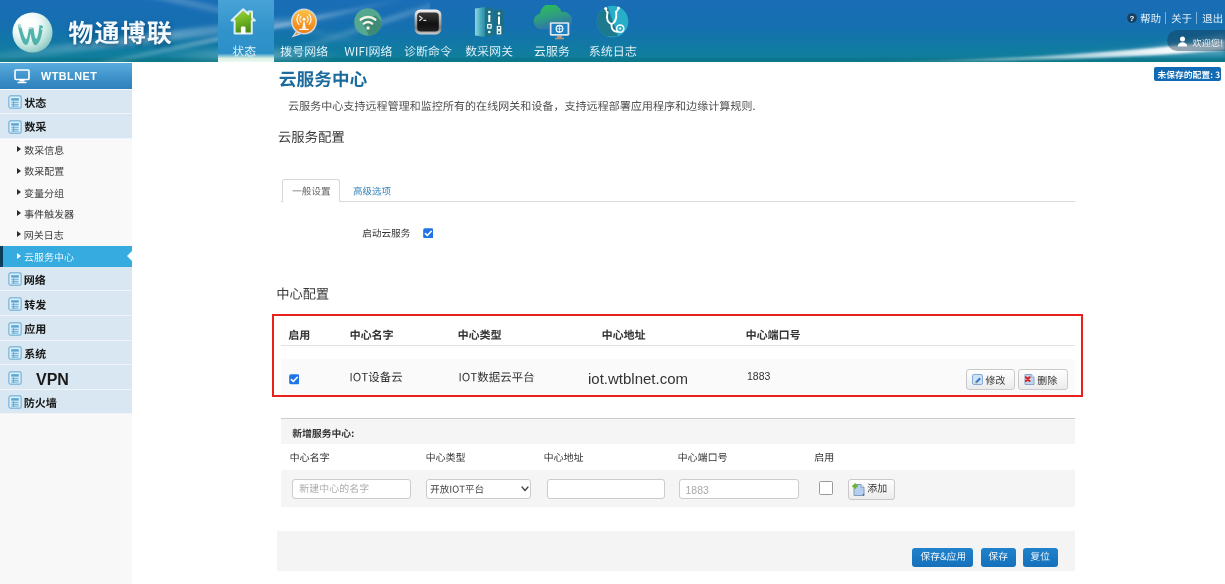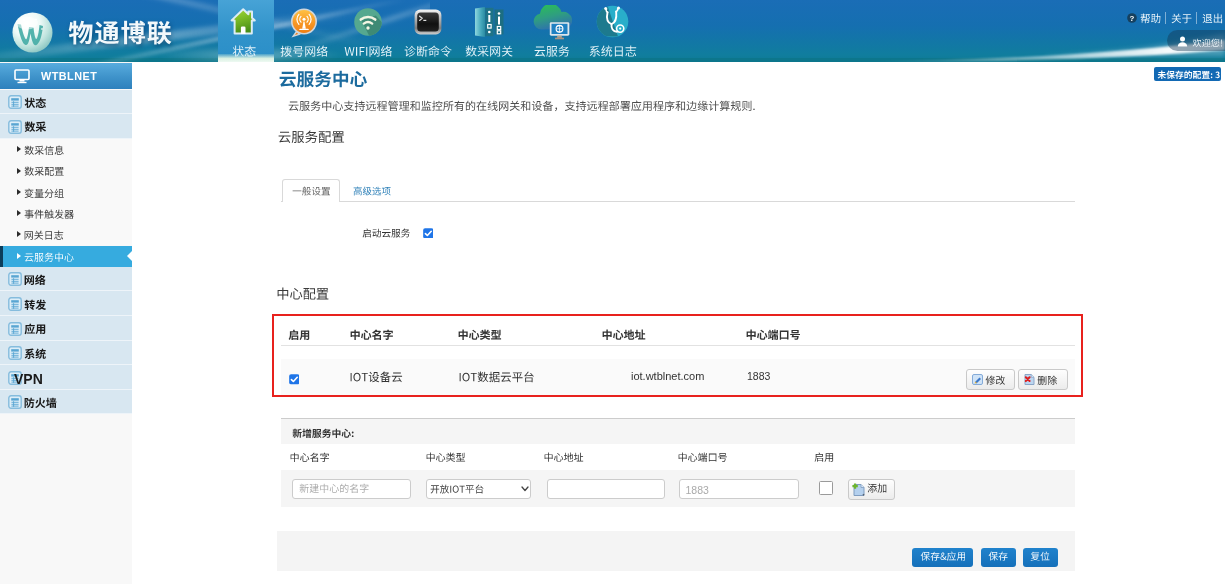--- a/index.html
+++ b/index.html
@@ -269,21 +269,21 @@
     </svg>
     <div style="position:absolute;left:24.4px;top:347.7px;line-height:0;"><svg width="22.5" height="11.7" viewBox="-0.2 -10.0 22.5 11.7">
         <path d="M2.7 -2.4C2.1 -1.7 1.3 -0.9 0.4 -0.5C0.7 -0.3 1.3 0.2 1.6 0.4C2.4 -0.1 3.4 -1.1 4.0 -1.9ZM6.8 -1.7C7.7 -1.1 8.7 -0.2 9.2 0.4L10.4 -0.4C9.8 -1.0 8.7 -1.9 7.9 -2.4ZM7.1 -4.9C7.3 -4.7 7.5 -4.4 7.7 -4.2L4.4 -4.0C5.8 -4.7 7.2 -5.6 8.5 -6.6L7.6 -7.4C7.1 -7.0 6.5 -6.6 6.0 -6.2L3.8 -6.1C4.5 -6.6 5.1 -7.1 5.7 -7.7C7.1 -7.8 8.4 -8.0 9.6 -8.3L8.6 -9.4C6.8 -8.9 3.7 -8.7 1.0 -8.6C1.1 -8.3 1.3 -7.7 1.3 -7.4C2.1 -7.4 3.0 -7.5 3.8 -7.5C3.3 -7.0 2.7 -6.6 2.5 -6.4C2.1 -6.2 1.9 -6.0 1.6 -6.0C1.7 -5.7 1.9 -5.1 2.0 -4.9C2.2 -5.0 2.6 -5.0 4.3 -5.2C3.6 -4.7 3.0 -4.4 2.7 -4.3C2.0 -3.9 1.6 -3.7 1.1 -3.7C1.3 -3.3 1.4 -2.7 1.5 -2.5C1.9 -2.6 2.4 -2.7 4.9 -2.9V-0.5C4.9 -0.4 4.8 -0.3 4.6 -0.3C4.5 -0.3 3.8 -0.3 3.2 -0.3C3.4 0.0 3.6 0.6 3.7 0.9C4.5 0.9 5.1 0.9 5.6 0.7C6.1 0.5 6.2 0.2 6.2 -0.5V-3.0L8.5 -3.2C8.8 -2.8 9.0 -2.5 9.2 -2.2L10.2 -2.9C9.8 -3.6 8.9 -4.6 8.1 -5.4ZM18.5 -3.8V-0.7C18.5 0.4 18.7 0.8 19.7 0.8C19.9 0.8 20.3 0.8 20.5 0.8C21.3 0.8 21.6 0.3 21.7 -1.4C21.4 -1.5 20.8 -1.7 20.6 -2.0C20.6 -0.5 20.5 -0.3 20.3 -0.3C20.3 -0.3 20.0 -0.3 20.0 -0.3C19.8 -0.3 19.8 -0.3 19.8 -0.7V-3.8ZM16.4 -3.8C16.3 -1.9 16.2 -0.7 14.5 -0.0C14.8 0.2 15.2 0.7 15.3 1.0C17.3 0.1 17.6 -1.5 17.7 -3.8ZM11.4 -0.7 11.7 0.5C12.7 0.1 14.1 -0.4 15.3 -0.9L15.1 -2.0C13.7 -1.5 12.3 -1.0 11.4 -0.7ZM17.4 -9.1C17.5 -8.7 17.7 -8.3 17.8 -7.9H15.4V-6.7H17.1C16.6 -6.1 16.1 -5.4 15.9 -5.2C15.7 -5.0 15.3 -4.9 15.1 -4.9C15.2 -4.6 15.4 -3.9 15.5 -3.6C15.9 -3.8 16.4 -3.8 20.2 -4.2C20.3 -3.9 20.4 -3.7 20.5 -3.5L21.6 -4.0C21.3 -4.7 20.6 -5.8 20.1 -6.5L19.0 -6.0C19.2 -5.8 19.4 -5.5 19.6 -5.3L17.4 -5.1C17.8 -5.6 18.2 -6.2 18.6 -6.7H21.5V-7.9H18.5L19.2 -8.1C19.1 -8.4 18.8 -9.0 18.6 -9.4ZM11.7 -4.5C11.8 -4.6 12.1 -4.7 13.0 -4.8C12.6 -4.3 12.3 -4.0 12.2 -3.8C11.8 -3.4 11.6 -3.1 11.3 -3.1C11.5 -2.8 11.7 -2.1 11.7 -1.9C12.0 -2.0 12.5 -2.2 15.1 -2.8C15.1 -3.1 15.1 -3.6 15.1 -4.0L13.6 -3.7C14.3 -4.5 14.9 -5.5 15.5 -6.4L14.3 -7.1C14.1 -6.8 13.9 -6.4 13.7 -6.0L12.9 -5.9C13.5 -6.8 14.1 -7.9 14.5 -8.8L13.2 -9.4C12.8 -8.2 12.1 -6.9 11.9 -6.5C11.6 -6.2 11.4 -5.9 11.2 -5.9C11.4 -5.5 11.6 -4.8 11.7 -4.5Z" fill="#1a1a1a"></path>
       </svg></div>
     <div class="abs" style="left:0;top:365.0px;width:132px;height:24.5px;background:#d8e7f1;border-bottom:1px solid #eef4f9"></div>
     <svg class="abs" style="left:8px;top:370.5px" width="14" height="14" viewBox="0 0 14 14">
       <rect x=".8" y=".8" width="12.4" height="12.4" rx="2.2" fill="#ddeef8" stroke="#85bcdd" stroke-width="1.4"></rect>
       <rect x="3.2" y="3.2" width="7.6" height="2.4" fill="#58a5d2"></rect>
       <path d="M3.4 7.3 h7.2 M3.4 9.3 h7.2 M3.4 11.1 h7.2 M5.6 6.2 v5.6" stroke="#58a5d2" stroke-width=".9"></path>
     </svg>
-    <div class="abs" style="left:14px;top:371.2px;font-size:14px;font-weight:bold;color:#1a1a1a">VPN</div>
+    <div class="abs" style="left:36px;top:371.2px;font-size:16px;font-weight:bold;color:#1a1a1a">VPN</div>
     <div class="abs" style="left:0;top:389.5px;width:132px;height:24.5px;background:#d8e7f1;border-bottom:1px solid #eef4f9"></div>
     <svg class="abs" style="left:8px;top:395.0px" width="14" height="14" viewBox="0 0 14 14">
       <rect x=".8" y=".8" width="12.4" height="12.4" rx="2.2" fill="#ddeef8" stroke="#85bcdd" stroke-width="1.4"></rect>
       <rect x="3.2" y="3.2" width="7.6" height="2.4" fill="#58a5d2"></rect>
       <path d="M3.4 7.3 h7.2 M3.4 9.3 h7.2 M3.4 11.1 h7.2 M5.6 6.2 v5.6" stroke="#58a5d2" stroke-width=".9"></path>
     </svg>
     <div style="position:absolute;left:24.4px;top:396.7px;line-height:0;"><svg width="33.1" height="11.6" viewBox="0.2 -10.0 33.1 11.6">
         <path d="M4.3 -7.6V-6.3H5.7C5.6 -3.5 5.4 -1.3 3.1 -0.1C3.4 0.2 3.8 0.6 3.9 1.0C5.8 -0.1 6.5 -1.8 6.8 -3.8H8.6C8.5 -1.6 8.4 -0.7 8.2 -0.5C8.1 -0.3 8.0 -0.3 7.9 -0.3C7.6 -0.3 7.2 -0.3 6.7 -0.4C6.9 0.0 7.1 0.6 7.1 1.0C7.7 1.0 8.2 1.0 8.5 0.9C8.9 0.9 9.1 0.8 9.4 0.4C9.7 0.0 9.8 -1.3 9.9 -4.5C9.9 -4.7 10.0 -5.0 10.0 -5.0H6.9L7.0 -6.3H10.6V-7.6H7.3L8.2 -7.8C8.1 -8.2 7.9 -8.9 7.7 -9.4L6.5 -9.1C6.7 -8.6 6.9 -8.0 6.9 -7.6ZM0.8 -8.9V1.0H2.0V-7.7H3.0C2.8 -6.9 2.6 -5.9 2.3 -5.2C3.0 -4.4 3.1 -3.7 3.1 -3.2C3.1 -2.9 3.1 -2.7 2.9 -2.6C2.8 -2.5 2.7 -2.5 2.6 -2.5C2.5 -2.5 2.3 -2.5 2.1 -2.5C2.3 -2.2 2.4 -1.7 2.4 -1.3C2.7 -1.3 3.0 -1.3 3.2 -1.4C3.4 -1.4 3.6 -1.5 3.8 -1.6C4.2 -1.9 4.3 -2.3 4.3 -3.1C4.3 -3.7 4.2 -4.5 3.5 -5.3C3.8 -6.2 4.2 -7.4 4.5 -8.4L3.6 -8.9L3.4 -8.9ZM13.1 -7.2C12.8 -6.0 12.4 -4.9 11.8 -4.1L13.1 -3.5C13.7 -4.3 14.1 -5.6 14.4 -6.8ZM19.8 -7.2C19.5 -6.2 19.0 -4.9 18.5 -4.0L19.7 -3.5C20.2 -4.3 20.7 -5.5 21.2 -6.6ZM15.7 -9.3C15.7 -5.4 15.9 -1.9 11.4 -0.1C11.7 0.2 12.1 0.7 12.3 1.0C14.6 0.1 15.8 -1.3 16.4 -2.9C17.3 -1.0 18.6 0.3 20.8 0.9C21.0 0.5 21.4 -0.1 21.7 -0.3C19.0 -1.0 17.6 -2.6 17.0 -5.1C17.2 -6.4 17.2 -7.8 17.2 -9.3ZM28.5 -2.0H29.6V-1.4H28.5ZM27.7 -2.7V-0.8H30.5V-2.7ZM30.9 -7.4C30.7 -7.0 30.3 -6.4 30.0 -6.0L30.8 -5.6H29.7V-7.5H32.2V-8.6H29.7V-9.3H28.5V-8.6H26.0V-7.5H28.5V-5.6H27.6L28.3 -6.1C28.1 -6.5 27.6 -7.1 27.2 -7.5L26.3 -6.9C26.6 -6.6 27.0 -6.0 27.3 -5.6H25.6V-4.5H32.7V-5.6H31.0C31.3 -6.0 31.6 -6.5 32.0 -7.0ZM26.0 -4.0V1.0H27.2V0.6H31.0V0.9H32.2V-4.0ZM27.2 -0.4V-3.0H31.0V-0.4ZM22.3 -2.1 22.8 -0.8C23.7 -1.2 24.8 -1.8 25.9 -2.3L25.6 -3.4L24.6 -3.0V-5.6H25.5V-6.8H24.6V-9.2H23.4V-6.8H22.4V-5.6H23.4V-2.5C23.0 -2.3 22.6 -2.2 22.3 -2.1Z" fill="#1a1a1a"></path>
       </svg></div>
     <div class="abs" style="left:0;top:139.0px;width:132px;height:21.3px;background:#f9f9f9"></div>
@@ -366,21 +366,21 @@
     <svg class="abs" style="left:288.8px;top:374.3px" width="10.5" height="10.5" viewBox="0 0 13 13">
       <rect x=".2" y=".2" width="12.6" height="12.6" rx="2.4" fill="#1f75e8"></rect>
       <path d="M3 6.9 L5.4 9.3 L10.2 4.1" stroke="#fff" stroke-width="2" fill="none" stroke-linecap="round" stroke-linejoin="round"></path>
     </svg>
     <div style="position:absolute;left:349.9px;top:371.4px;line-height:0;"><svg width="52.7" height="11.8" viewBox="0.6 -10.3 52.7 11.8">
         <path d="M1.2 0.0H2.2V-8.4H1.2ZM7.6 0.1C9.8 0.1 11.2 -1.5 11.2 -4.2C11.2 -6.9 9.8 -8.6 7.6 -8.6C5.5 -8.6 4.0 -6.9 4.0 -4.2C4.0 -1.5 5.5 0.1 7.6 0.1ZM7.6 -0.8C6.1 -0.8 5.1 -2.1 5.1 -4.2C5.1 -6.3 6.1 -7.6 7.6 -7.6C9.2 -7.6 10.1 -6.3 10.1 -4.2C10.1 -2.1 9.2 -0.8 7.6 -0.8ZM14.8 0.0H15.9V-7.5H18.4V-8.4H12.3V-7.5H14.8ZM20.2 -8.9C20.8 -8.4 21.6 -7.6 21.9 -7.1L22.5 -7.7C22.1 -8.2 21.4 -8.9 20.8 -9.5ZM19.3 -6.0V-5.2H20.9V-1.1C20.9 -0.6 20.6 -0.2 20.3 -0.0C20.5 0.1 20.7 0.5 20.8 0.7C21.0 0.5 21.3 0.2 23.3 -1.3C23.2 -1.5 23.1 -1.8 23.0 -2.0L21.7 -1.1V-6.0ZM24.4 -9.2V-8.0C24.4 -7.1 24.2 -6.2 22.7 -5.5C22.8 -5.3 23.1 -5.0 23.2 -4.8C24.9 -5.6 25.3 -6.9 25.3 -7.9V-8.4H27.3V-6.6C27.3 -5.7 27.5 -5.4 28.3 -5.4C28.4 -5.4 28.9 -5.4 29.1 -5.4C29.3 -5.4 29.6 -5.4 29.7 -5.5C29.7 -5.6 29.7 -6.0 29.6 -6.2C29.5 -6.2 29.3 -6.1 29.1 -6.1C29.0 -6.1 28.4 -6.1 28.3 -6.1C28.1 -6.1 28.1 -6.2 28.1 -6.6V-9.2ZM28.0 -3.8C27.6 -2.9 27.0 -2.1 26.3 -1.5C25.5 -2.1 24.9 -2.9 24.5 -3.8ZM23.2 -4.6V-3.8H23.8L23.6 -3.7C24.1 -2.7 24.8 -1.7 25.6 -1.0C24.7 -0.4 23.7 -0.1 22.7 0.2C22.9 0.4 23.1 0.7 23.1 0.9C24.2 0.6 25.3 0.2 26.2 -0.4C27.1 0.2 28.2 0.7 29.3 1.0C29.4 0.7 29.7 0.4 29.9 0.2C28.8 -0.0 27.8 -0.4 26.9 -1.0C27.9 -1.8 28.7 -2.9 29.2 -4.4L28.6 -4.6L28.5 -4.6ZM38.2 -7.9C37.6 -7.3 36.9 -6.8 36.0 -6.4C35.2 -6.8 34.6 -7.2 34.1 -7.8L34.2 -7.9ZM34.5 -9.7C34.0 -8.7 32.8 -7.5 31.2 -6.8C31.4 -6.6 31.6 -6.3 31.8 -6.1C32.4 -6.5 33.0 -6.8 33.5 -7.2C33.9 -6.8 34.5 -6.3 35.1 -6.0C33.7 -5.4 32.1 -5.0 30.6 -4.8C30.8 -4.6 31.0 -4.2 31.0 -4.0C32.7 -4.2 34.5 -4.7 36.0 -5.5C37.5 -4.8 39.2 -4.3 40.9 -4.1C41.1 -4.4 41.3 -4.7 41.5 -4.9C39.8 -5.1 38.3 -5.4 36.9 -6.0C38.0 -6.6 39.0 -7.4 39.6 -8.4L39.0 -8.7L38.9 -8.7H34.9C35.1 -8.9 35.3 -9.2 35.5 -9.5ZM33.1 -1.5H35.6V-0.2H33.1ZM33.1 -2.2V-3.3H35.6V-2.2ZM38.9 -1.5V-0.2H36.5V-1.5ZM38.9 -2.2H36.5V-3.3H38.9ZM32.2 -4.1V0.9H33.1V0.6H38.9V0.9H39.8V-4.1ZM43.7 -8.7V-7.9H51.5V-8.7ZM43.4 0.5C43.9 0.3 44.6 0.3 50.9 -0.3C51.2 0.2 51.4 0.6 51.6 1.0L52.4 0.5C51.8 -0.6 50.7 -2.3 49.7 -3.6L48.9 -3.2C49.4 -2.6 49.9 -1.8 50.4 -1.1L44.6 -0.6C45.5 -1.7 46.4 -3.2 47.2 -4.6H52.7V-5.5H42.4V-4.6H46.0C45.3 -3.1 44.3 -1.7 44.0 -1.3C43.6 -0.8 43.3 -0.5 43.1 -0.5C43.2 -0.2 43.4 0.3 43.4 0.5Z" fill="#333333"></path>
       </svg></div>
     <div style="position:absolute;left:459.4px;top:371.4px;line-height:0;"><svg width="75.5" height="11.9" viewBox="0.6 -10.3 75.5 11.9">
         <path d="M1.2 0.0H2.2V-8.4H1.2ZM7.6 0.1C9.8 0.1 11.2 -1.5 11.2 -4.2C11.2 -6.9 9.8 -8.6 7.6 -8.6C5.5 -8.6 4.0 -6.9 4.0 -4.2C4.0 -1.5 5.5 0.1 7.6 0.1ZM7.6 -0.8C6.1 -0.8 5.1 -2.1 5.1 -4.2C5.1 -6.3 6.1 -7.6 7.6 -7.6C9.2 -7.6 10.1 -6.3 10.1 -4.2C10.1 -2.1 9.2 -0.8 7.6 -0.8ZM14.8 0.0H15.9V-7.5H18.4V-8.4H12.3V-7.5H14.8ZM23.9 -9.4C23.7 -9.0 23.3 -8.3 23.0 -7.9L23.6 -7.6C23.9 -8.0 24.3 -8.6 24.6 -9.1ZM19.8 -9.1C20.1 -8.6 20.4 -8.0 20.5 -7.6L21.2 -7.9C21.1 -8.3 20.8 -8.9 20.4 -9.4ZM23.5 -3.0C23.2 -2.4 22.9 -1.9 22.4 -1.4C22.0 -1.7 21.6 -1.9 21.1 -2.1C21.3 -2.3 21.5 -2.7 21.6 -3.0ZM20.1 -1.8C20.6 -1.5 21.3 -1.3 21.8 -1.0C21.1 -0.4 20.2 -0.1 19.3 0.2C19.4 0.3 19.6 0.6 19.7 0.8C20.7 0.5 21.7 0.1 22.5 -0.6C22.9 -0.3 23.3 -0.1 23.5 0.1L24.1 -0.5C23.8 -0.7 23.5 -0.9 23.1 -1.1C23.7 -1.7 24.2 -2.6 24.5 -3.6L24.0 -3.7L23.9 -3.7H22.0L22.2 -4.3L21.5 -4.5C21.4 -4.2 21.3 -4.0 21.2 -3.7H19.6V-3.0H20.8C20.6 -2.5 20.3 -2.1 20.1 -1.8ZM21.7 -9.7V-7.5H19.4V-6.8H21.5C20.9 -6.1 20.0 -5.3 19.2 -5.0C19.4 -4.8 19.6 -4.5 19.7 -4.3C20.4 -4.7 21.2 -5.4 21.7 -6.0V-4.6H22.6V-6.2C23.1 -5.8 23.8 -5.3 24.1 -5.0L24.6 -5.6C24.3 -5.8 23.3 -6.5 22.7 -6.8H24.9V-7.5H22.6V-9.7ZM26.0 -9.6C25.7 -7.5 25.2 -5.6 24.3 -4.4C24.5 -4.3 24.8 -4.0 25.0 -3.9C25.3 -4.3 25.5 -4.8 25.8 -5.4C26.0 -4.2 26.3 -3.2 26.8 -2.3C26.1 -1.2 25.2 -0.4 24.0 0.3C24.1 0.4 24.4 0.8 24.5 1.0C25.6 0.3 26.5 -0.5 27.2 -1.5C27.8 -0.5 28.5 0.3 29.4 0.8C29.5 0.6 29.8 0.3 30.0 0.1C29.0 -0.4 28.2 -1.2 27.7 -2.3C28.3 -3.5 28.7 -4.9 28.9 -6.6H29.7V-7.4H26.4C26.6 -8.1 26.7 -8.8 26.8 -9.4ZM28.1 -6.6C27.9 -5.3 27.6 -4.2 27.2 -3.2C26.8 -4.2 26.5 -5.4 26.2 -6.6ZM35.9 -2.7V0.9H36.6V0.5H40.2V0.9H41.0V-2.7H38.7V-4.2H41.3V-4.9H38.7V-6.2H40.9V-9.2H34.8V-5.7C34.8 -3.9 34.7 -1.3 33.5 0.4C33.7 0.5 34.1 0.8 34.2 0.9C35.2 -0.5 35.5 -2.4 35.6 -4.2H37.9V-2.7ZM35.7 -8.4H40.1V-6.9H35.7ZM35.7 -6.2H37.9V-4.9H35.7L35.7 -5.7ZM36.6 -0.3V-2.0H40.2V-0.3ZM32.2 -9.6V-7.3H30.8V-6.5H32.2V-4.0C31.6 -3.8 31.1 -3.7 30.6 -3.6L30.9 -2.7L32.2 -3.1V-0.2C32.2 0.0 32.2 0.0 32.0 0.0C31.9 0.1 31.4 0.1 30.9 0.0C31.0 0.3 31.2 0.6 31.2 0.8C31.9 0.9 32.3 0.8 32.6 0.7C32.9 0.6 33.0 0.3 33.0 -0.2V-3.4L34.3 -3.8L34.2 -4.6L33.0 -4.3V-6.5H34.3V-7.3H33.0V-9.6ZM43.7 -8.7V-7.9H51.5V-8.7ZM43.4 0.5C43.9 0.3 44.6 0.3 50.9 -0.3C51.2 0.2 51.4 0.6 51.6 1.0L52.4 0.5C51.8 -0.6 50.7 -2.3 49.7 -3.6L48.9 -3.2C49.4 -2.6 49.9 -1.8 50.4 -1.1L44.6 -0.6C45.5 -1.7 46.4 -3.2 47.2 -4.6H52.7V-5.5H42.4V-4.6H46.0C45.3 -3.1 44.3 -1.7 44.0 -1.3C43.6 -0.8 43.3 -0.5 43.1 -0.5C43.2 -0.2 43.4 0.3 43.4 0.5ZM55.3 -7.2C55.7 -6.4 56.2 -5.3 56.3 -4.6L57.2 -4.9C57.0 -5.5 56.5 -6.6 56.1 -7.5ZM62.0 -7.5C61.7 -6.7 61.2 -5.5 60.7 -4.8L61.5 -4.6C61.9 -5.2 62.5 -6.3 62.9 -7.3ZM53.9 -4.0V-3.1H58.6V0.9H59.5V-3.1H64.2V-4.0H59.5V-8.0H63.6V-8.9H54.5V-8.0H58.6V-4.0ZM66.8 -3.9V0.9H67.7V0.3H73.3V0.9H74.2V-3.9ZM67.7 -0.6V-3.1H73.3V-0.6ZM66.2 -4.9C66.7 -5.1 67.4 -5.1 74.0 -5.5C74.3 -5.1 74.5 -4.8 74.7 -4.5L75.4 -5.0C74.8 -6.0 73.5 -7.4 72.4 -8.4L71.7 -7.9C72.2 -7.4 72.8 -6.8 73.4 -6.2L67.4 -5.9C68.5 -6.9 69.5 -8.1 70.4 -9.3L69.6 -9.7C68.7 -8.3 67.3 -6.8 66.9 -6.4C66.5 -6.0 66.2 -5.8 66.0 -5.8C66.1 -5.5 66.2 -5.1 66.2 -4.9Z" fill="#333333"></path>
       </svg></div>
-    <div class="abs" style="left:631px;top:369.5px;font-size:11px;color:#333">iot.wtblnet.com</div>
+    <div class="abs" style="left:588px;top:369.5px;font-size:15px;color:#333">iot.wtblnet.com</div>
     <div class="abs" style="left:747px;top:369.5px;font-size:10.5px;color:#333">1883</div>
     <div class="abs" style="left:966px;top:369px;width:49.3px;height:21px;background:linear-gradient(180deg,#fefefe,#ececec);border:1px solid #c9c9c9;border-radius:3px"></div>
     <svg class="abs" style="left:971.5px;top:374px" width="11" height="11" viewBox="0 0 11 11">
       <rect x=".5" y=".5" width="10" height="10" rx="1.5" fill="#cfe3f7" stroke="#84abd8" stroke-width="1"></rect>
       <path d="M3 8 L7.5 3.5 L9 5 L4.5 9.5 Z" fill="#3c78c8"></path>
       <path d="M2.5 9.5 L3.6 7.6 L4.9 8.9 Z" fill="#f0b429"></path>
     </svg>
     <div style="position:absolute;left:985.4px;top:375.0px;line-height:0;"><svg width="20.7" height="10.4" viewBox="-0.4 -9.0 20.7 10.4">
         <path d="M7.0 -3.9C6.4 -3.3 5.4 -2.9 4.5 -2.6C4.7 -2.5 4.9 -2.3 5.0 -2.1C5.9 -2.5 6.9 -3.0 7.5 -3.6ZM7.9 -2.9C7.3 -2.2 5.9 -1.6 4.7 -1.3C4.8 -1.2 5.0 -1.0 5.1 -0.8C6.4 -1.2 7.7 -1.8 8.5 -2.6ZM8.9 -1.8C8.0 -0.8 6.1 -0.1 4.1 0.2C4.3 0.3 4.4 0.6 4.5 0.8C6.6 0.4 8.5 -0.3 9.5 -1.5ZM3.1 -5.6V-0.8H3.7V-5.6ZM5.5 -6.7H8.3C8.0 -6.1 7.5 -5.7 6.9 -5.3C6.3 -5.7 5.8 -6.2 5.5 -6.7ZM5.7 -8.4C5.2 -7.3 4.5 -6.3 3.7 -5.6C3.9 -5.5 4.2 -5.3 4.3 -5.2C4.6 -5.5 4.9 -5.8 5.2 -6.2C5.5 -5.7 5.8 -5.3 6.3 -4.9C5.5 -4.5 4.6 -4.2 3.7 -4.1C3.8 -3.9 4.0 -3.7 4.1 -3.5C5.1 -3.7 6.0 -4.0 6.9 -4.5C7.6 -4.1 8.4 -3.8 9.3 -3.6C9.4 -3.7 9.6 -4.0 9.7 -4.2C8.9 -4.3 8.1 -4.6 7.5 -4.9C8.3 -5.5 8.9 -6.2 9.3 -7.1L8.8 -7.3L8.7 -7.3H5.9C6.1 -7.6 6.2 -7.9 6.3 -8.2ZM2.4 -8.3C1.9 -6.8 1.1 -5.3 0.2 -4.3C0.3 -4.1 0.5 -3.7 0.6 -3.5C0.9 -3.9 1.2 -4.3 1.5 -4.8V0.8H2.2V-6.1C2.6 -6.8 2.8 -7.5 3.0 -8.2ZM16.0 -5.9H18.1C17.9 -4.5 17.6 -3.4 17.1 -2.5C16.6 -3.5 16.2 -4.5 16.0 -5.7ZM10.8 -7.7V-7.0H13.6V-4.8H10.9V-1.0C10.9 -0.7 10.7 -0.5 10.6 -0.5C10.7 -0.3 10.8 0.1 10.9 0.3C11.1 0.1 11.5 -0.1 14.4 -1.2C14.4 -1.3 14.3 -1.7 14.3 -1.9L11.7 -0.9V-4.1H14.3L14.2 -4.0C14.4 -3.9 14.7 -3.6 14.8 -3.5C15.1 -3.9 15.3 -4.2 15.5 -4.7C15.8 -3.6 16.2 -2.6 16.6 -1.8C16.0 -1.0 15.2 -0.3 14.2 0.2C14.3 0.3 14.5 0.7 14.6 0.8C15.6 0.3 16.4 -0.3 17.1 -1.1C17.6 -0.3 18.3 0.3 19.1 0.8C19.3 0.6 19.5 0.3 19.7 0.1C18.8 -0.3 18.1 -0.9 17.5 -1.8C18.2 -2.9 18.6 -4.2 18.9 -5.9H19.5V-6.5H16.3C16.4 -7.1 16.6 -7.7 16.7 -8.3L16.0 -8.4C15.7 -6.8 15.1 -5.2 14.3 -4.1V-7.7Z" fill="#333333"></path>
       </svg></div>

